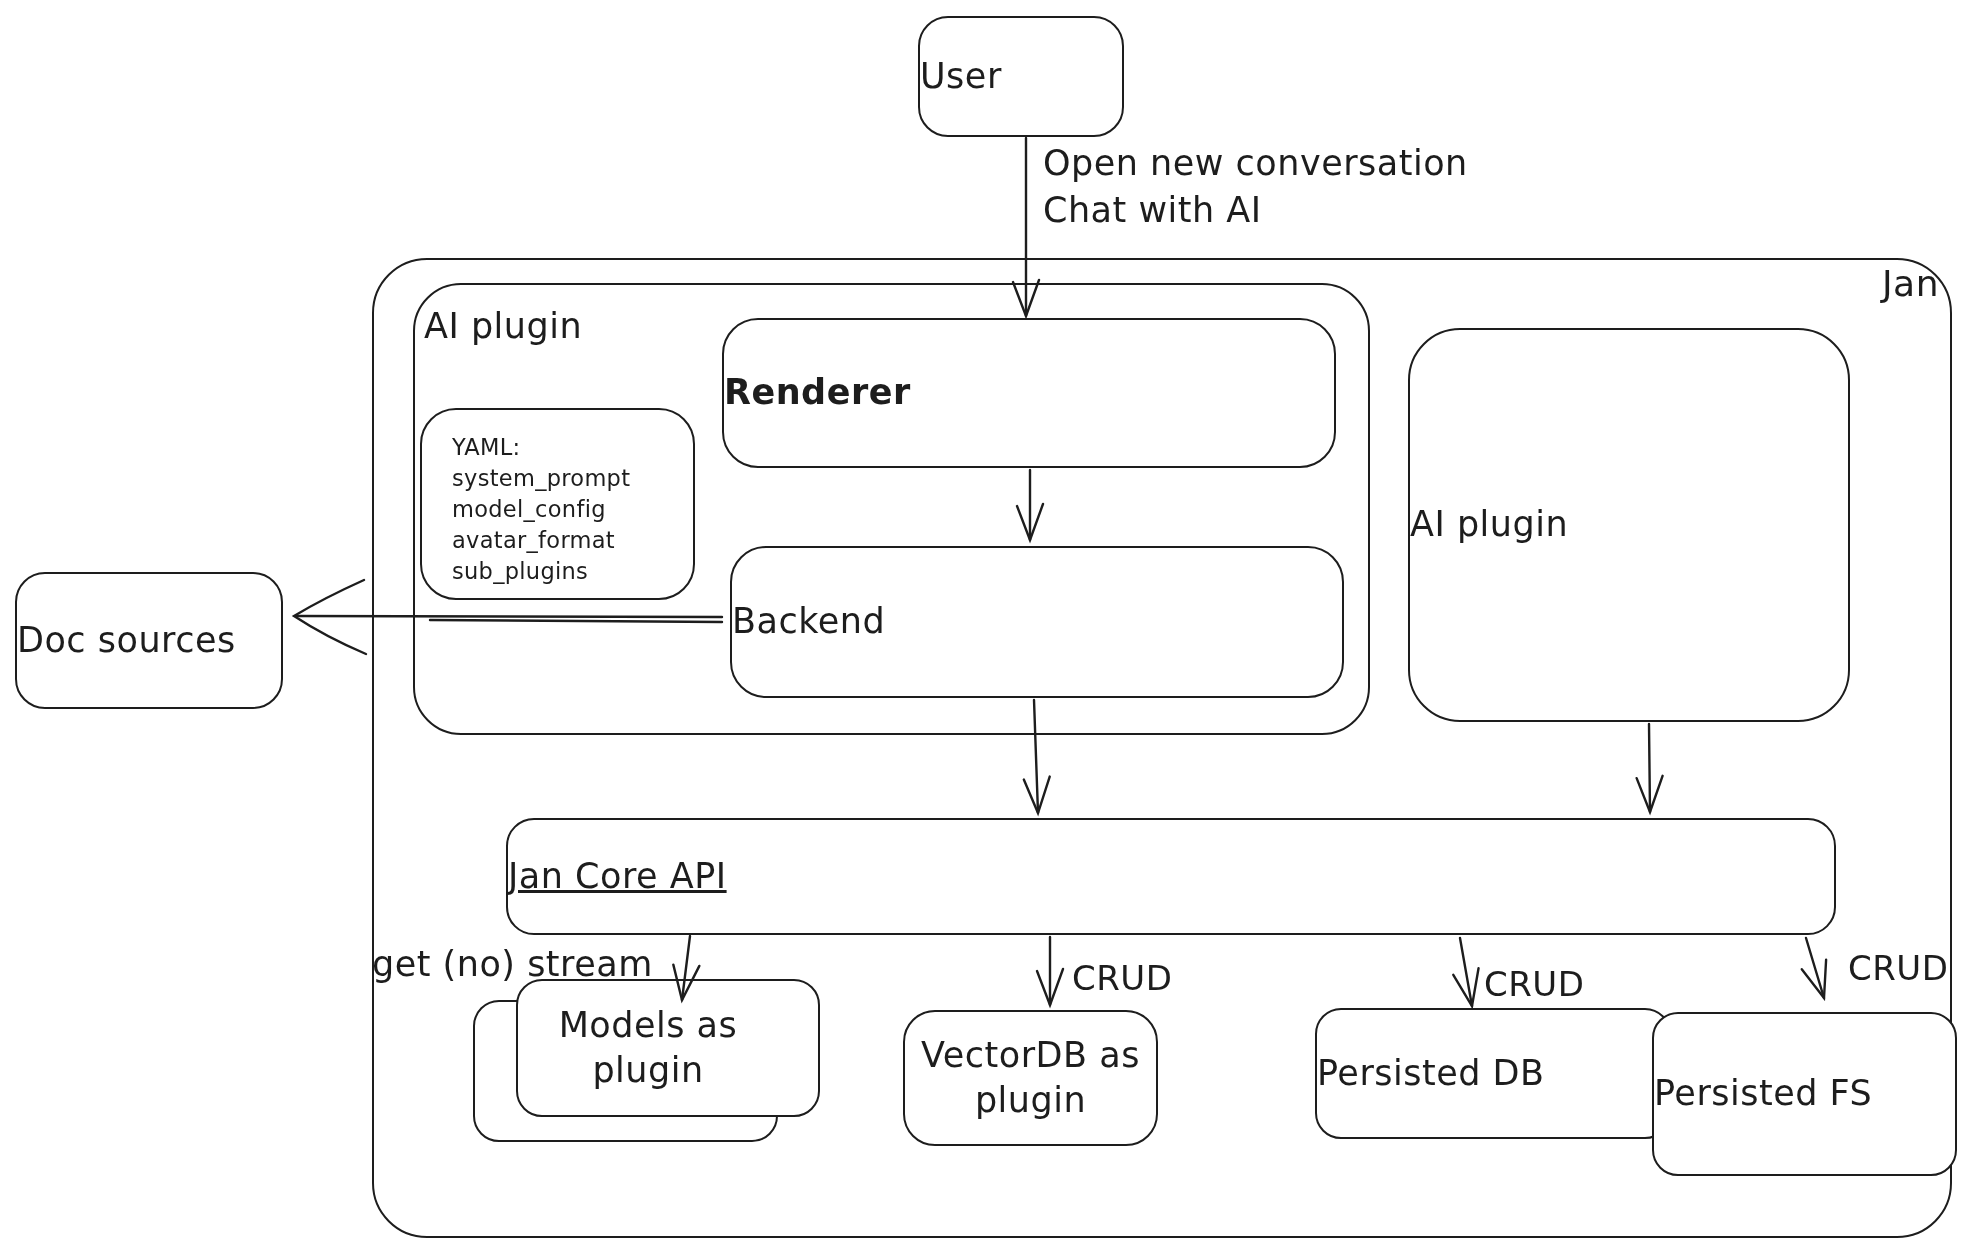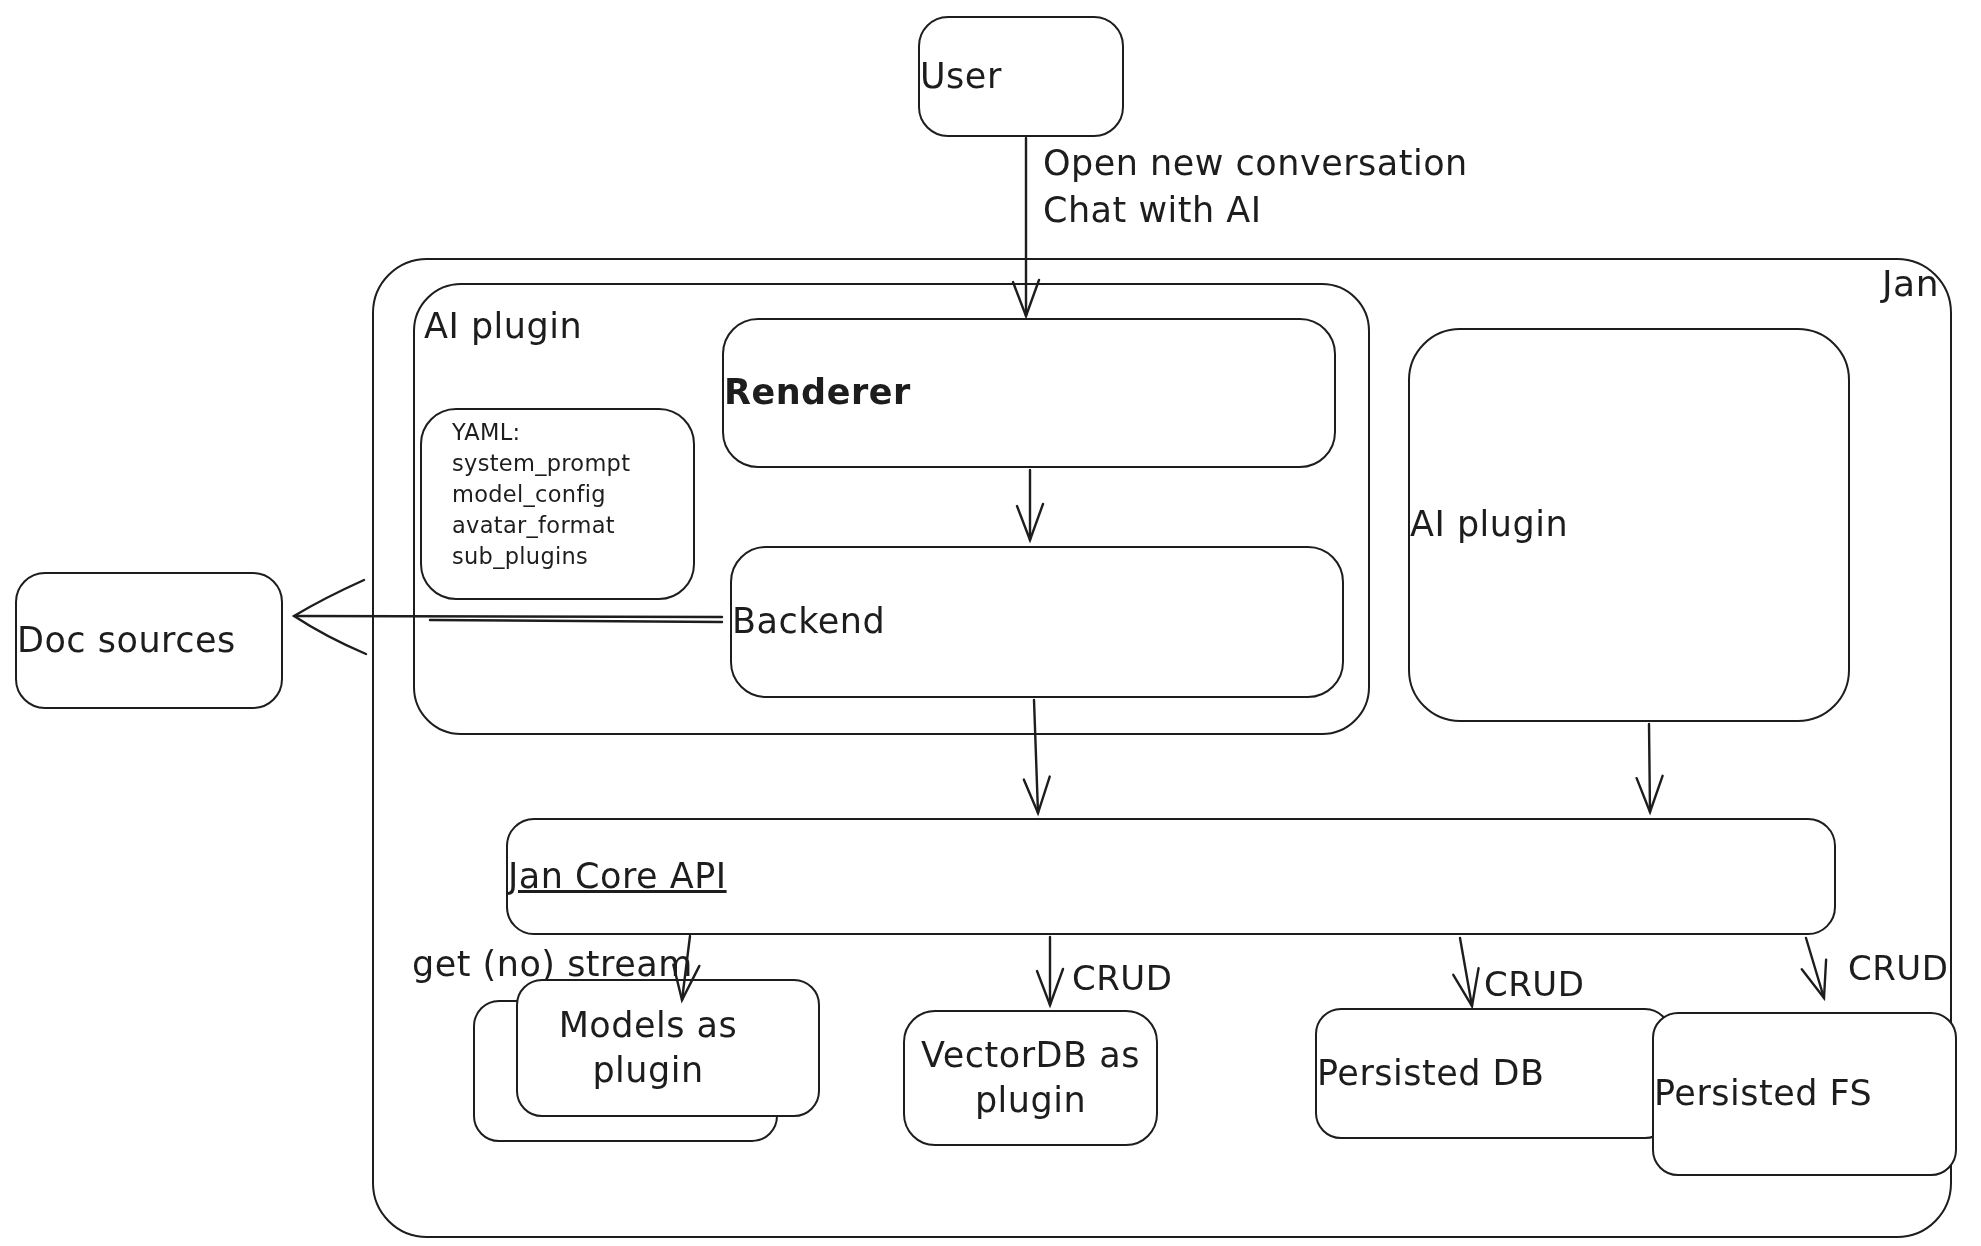--- a/index.html
+++ b/index.html
@@ -28,21 +28,21 @@
   .container-box { background: transparent; }
   .corner-label { position: absolute; font-size: 36px; letter-spacing: 0.5px; white-space: nowrap; }
   .edge-label { position: absolute; font-size: 34px; letter-spacing: 0.5px; white-space: nowrap; }
   .yaml-note {
     position: absolute;
     border: 2.4px solid #1d1d1d;
     background: #ffffff;
     box-sizing: border-box;
     font-size: 22.5px;
     line-height: 31px;
-    padding: 7px 10px 0 30px;
+    padding: 22px 10px 0 30px;
     text-align: left;
     letter-spacing: 0.3px;
   }
   .wrap-label { width: 260px; }
   #edges { position: absolute; left: 0; top: 0; pointer-events: none; z-index: 40; }
   .z1 { z-index: 1; } .z2 { z-index: 2; } .z3 { z-index: 3; }
   .z4 { z-index: 4; } .z5 { z-index: 5; }
 </style>
 </head>
 <body>
@@ -85,21 +85,21 @@
   </div>
 
   <div class="box z3" style="left:15px; top:572px; width:268px; height:137px; border-radius:30px;">
     <span>Doc sources</span>
   </div>
 
   <div class="box z3" style="left:506px; top:818px; width:1330px; height:117px; border-radius:28px;text-decoration:underline;">
     <span>Jan Core API</span>
   </div>
 
-  <div class="edge-label z5" style="left:372px; top:944px; font-size:35px;padding-left:40px;">get (no) stream</div>
+  <div class="edge-label z5" style="left:372px; top:944px; font-size:35px;">get (no) stream</div>
   <div class="edge-label z5" style="left:1072px; top:958px;">CRUD</div>
   <div class="edge-label z5" style="left:1484px; top:964px;">CRUD</div>
   <div class="edge-label z5" style="left:1848px; top:948px;">CRUD</div>
 
   <div class="box z3" style="left:473px; top:1000px; width:305px; height:142px; border-radius:26px;"></div>
   <div class="box z4" style="left:516px; top:979px; width:304px; height:138px; border-radius:26px;">
     <span class="wrap-label">Models as plugin</span>
   </div>
 
   <div class="box z3" style="left:903px; top:1010px; width:255px; height:136px; border-radius:32px;">

